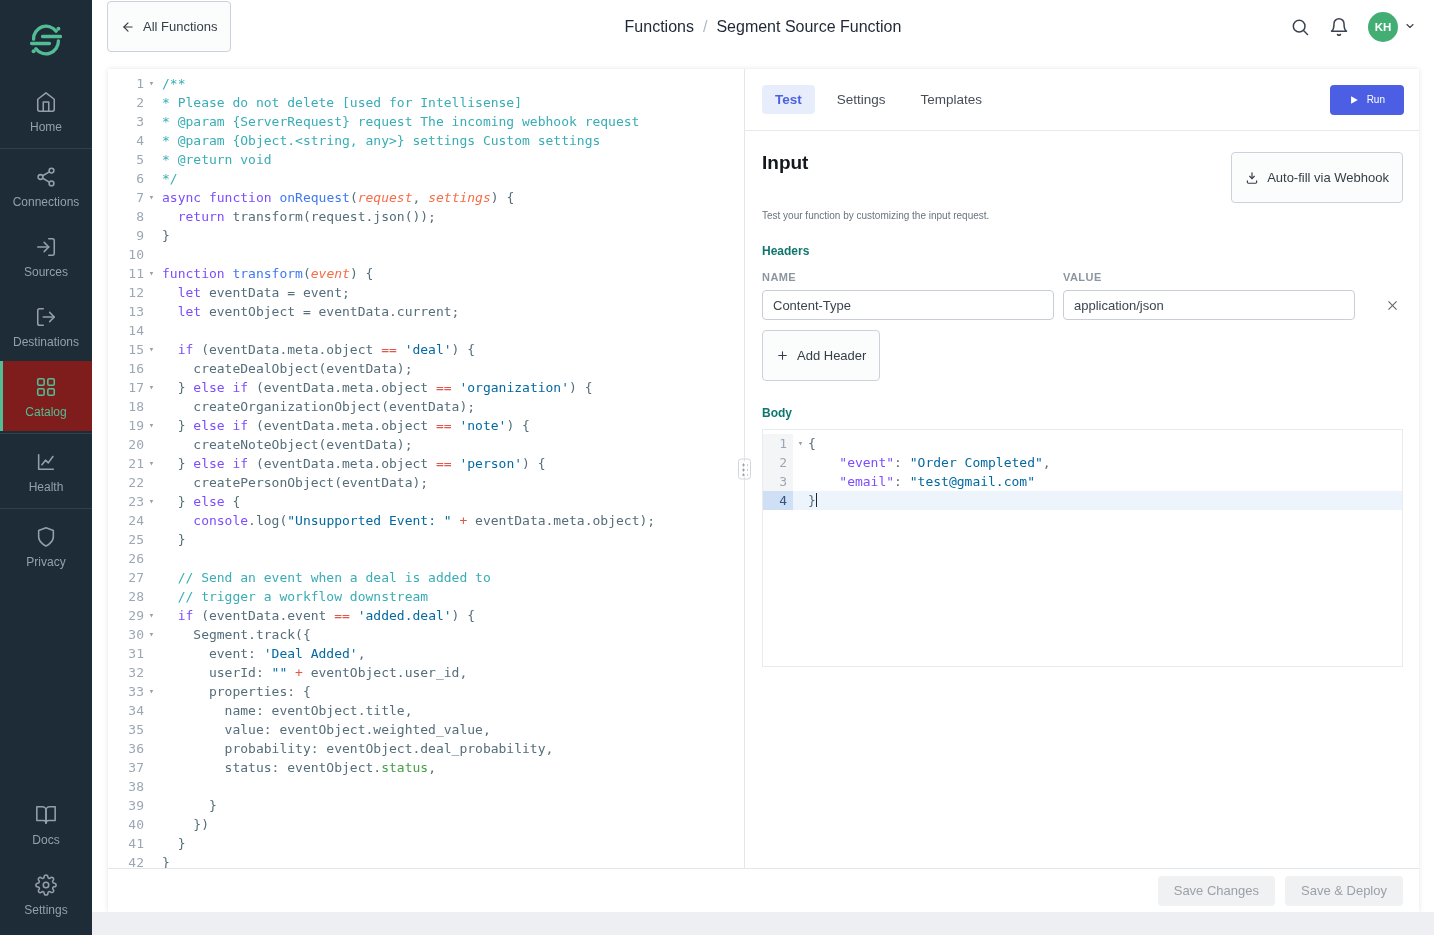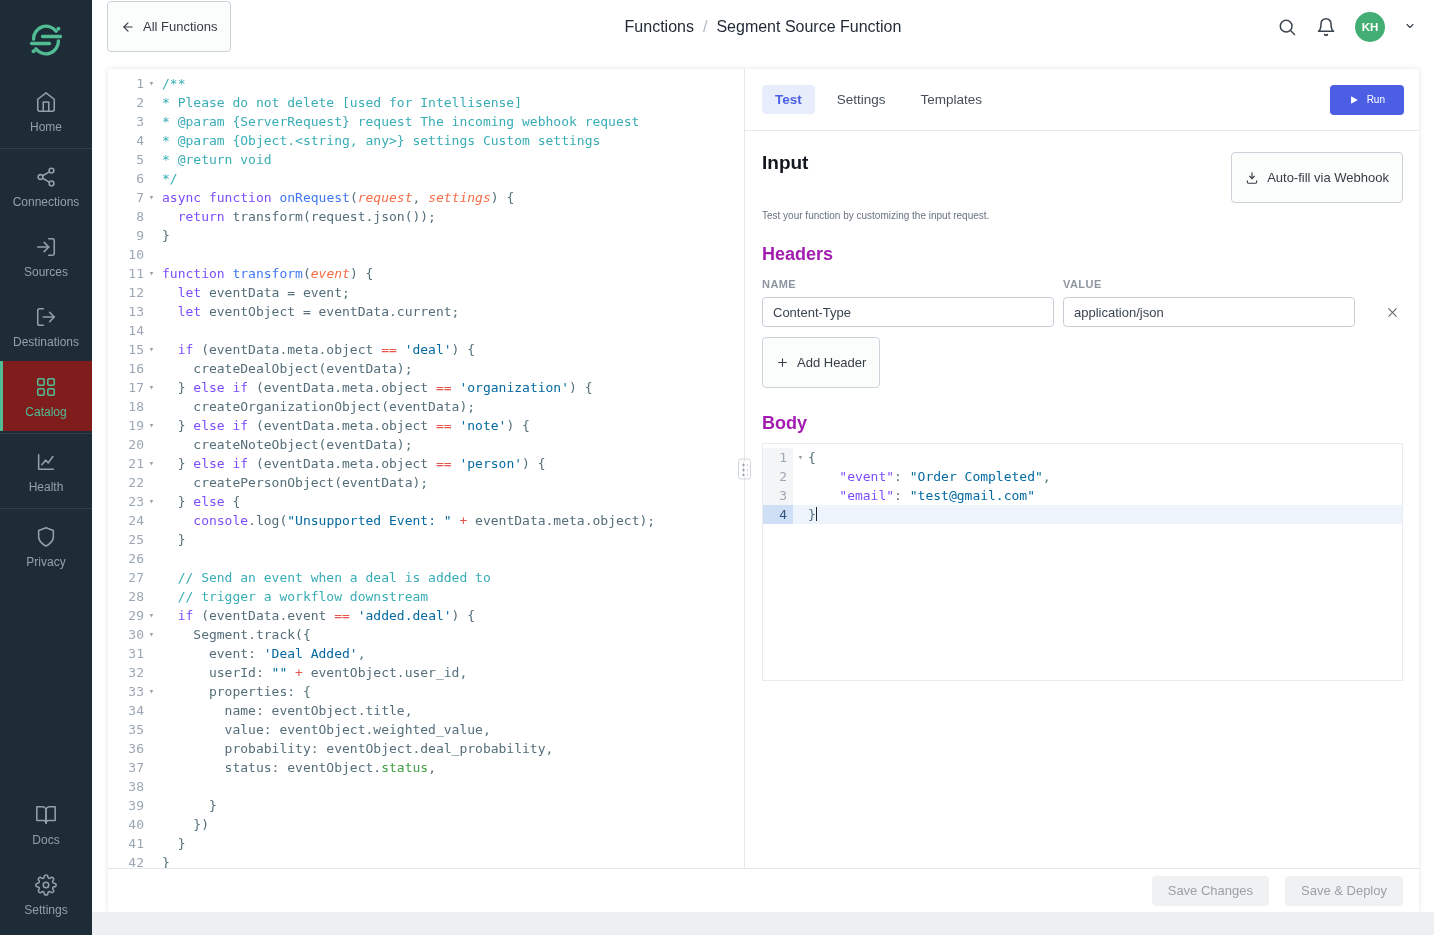--- a/index.html
+++ b/index.html
@@ -23,21 +23,21 @@
 
   .topbar { height:53px; flex:none; display:flex; align-items:center; padding:0 18px 0 15px; position:relative; background:#fff; }
   .btn-outline { display:inline-flex; align-items:center; gap:8px; border:1px solid #ccd2d9; background:#fbfcfc;
                  border-radius:4px; padding:17px 13px; font-size:13px; color:#353d46; cursor:pointer; font-family:inherit; }
   .btn-outline svg { width:14px; height:14px; stroke:#353d46; fill:none; stroke-width:2; stroke-linecap:round; stroke-linejoin:round; }
   .breadcrumb { position:absolute; left:50%; transform:translateX(-50%); font-size:16px; color:#1f2835; white-space:nowrap; }
   .breadcrumb .sep { color:#b2bac4; margin:0 9px; }
   .topbar-right { margin-left:auto; display:flex; align-items:center; gap:19px; }
   .icon-btn { background:none; border:none; cursor:pointer; display:flex; align-items:center; }
   .icon-btn svg { width:20px; height:20px; stroke:#39434e; fill:none; stroke-width:1.8; stroke-linecap:round; stroke-linejoin:round; }
-  .avatar-group { display:flex; align-items:center; gap:19px; cursor:pointer; }
+  .avatar-group { display:flex; align-items:center; gap:6px; cursor:pointer; }
   .avatar { width:30px; height:30px; border-radius:50%; background:#43ae74; color:#fff; font-size:11.5px; font-weight:bold;
             display:flex; align-items:center; justify-content:center; }
   .caret svg { width:12px; height:12px; stroke:#39434e; fill:none; stroke-width:2.2; stroke-linecap:round; stroke-linejoin:round; }
 
   .content { flex:1; min-height:0; display:flex; padding:16px 15px 0 16px; background:#fff; }
   .card { flex:1; display:flex; flex-direction:column; min-height:0; background:#fff; box-shadow:0 0 5px rgba(20,30,50,0.12); }
   .bottom-strip { height:23px; flex:none; background:#edeff2; }
 
   .panels { flex:1; min-height:0; display:flex; position:relative; }
   .code-panel { width:637px; flex:none; border-right:1px solid #e4e7ea; overflow:hidden; padding-top:5px; }
@@ -78,36 +78,36 @@
   .tab { padding:7px 13px; font-size:13.5px; color:#454e59; border-radius:4px; cursor:pointer; background:none; border:none; font-family:inherit; }
   .tab.active { background:#e7edfb; color:#4c60e4; font-weight:bold; }
   .run-btn { margin-left:auto; display:flex; align-items:center; gap:8px; background:#4c5fe4; color:#fff; border:none;
              border-radius:4px; height:30px; padding:0 19px; font-size:10px; cursor:pointer; font-family:inherit; }
   .run-btn svg { width:10px; height:10px; fill:#fff; }
 
   .panel-body { flex:1; min-height:0; padding:21px 16px 0 17px; overflow:hidden; }
   .input-head { display:flex; align-items:flex-start; justify-content:space-between; }
   .h-input { font-size:19px; font-weight:bold; color:#13181f; }
   .sub { font-size:10px; color:#6a7380; margin-top:7px; }
-  .h-section { font-size:18px; font-weight:bold; color:#a21caf; }
+  .h-section { font-size:12px; font-weight:bold; color:#0f766e; }
   .headers-title { margin-top:23px; }
   .hdr-grid { display:grid; grid-template-columns:292px 292px 1fr; column-gap:9px; row-gap:7px; margin-top:13px; align-items:center; }
   .hdr-label { font-size:11px; color:#8d96a0; letter-spacing:0.04em; font-weight:bold; }
   .hdr-input { height:30px; border:1px solid #c9ced6; border-radius:4px; padding:0 10px; font-size:13px; color:#3a4552;
                font-family:inherit; background:#fff; width:100%; }
   .x-btn { justify-self:end; background:none; border:none; cursor:pointer; display:flex; padding:4px; }
   .x-btn svg { width:13px; height:13px; stroke:#5c656f; stroke-width:2; stroke-linecap:round; }
   .add-hdr { margin-top:10px; }
   .add-hdr svg { width:13px; height:13px; }
   .body-title { margin-top:25px; }
   .body-editor { margin-top:9px; height:238px; border:1px solid #e9ebee; overflow:hidden; padding-top:4px; background:#fff; }
 
   
   .footer-bar { height:44px; flex:none; border-top:1px solid #e4e7ea; display:flex; align-items:center; justify-content:flex-end;
-                gap:16px; padding:0 16px; }
+                gap:10px; padding:0 16px; }
   .save-btn { background:#f0f1f3; color:#9aa1a8; border:none; border-radius:4px; height:30px; padding:0 16px;
               font-size:13px; cursor:pointer; font-family:inherit; }
 </style>
 </head>
 <body>
 
 <nav class="sidebar">
   <div class="logo-wrap">
     <svg width="32" height="32" viewBox="0 0 24 24">
       <g fill="none" stroke="#52bd95" stroke-width="2.5" stroke-linecap="round">

